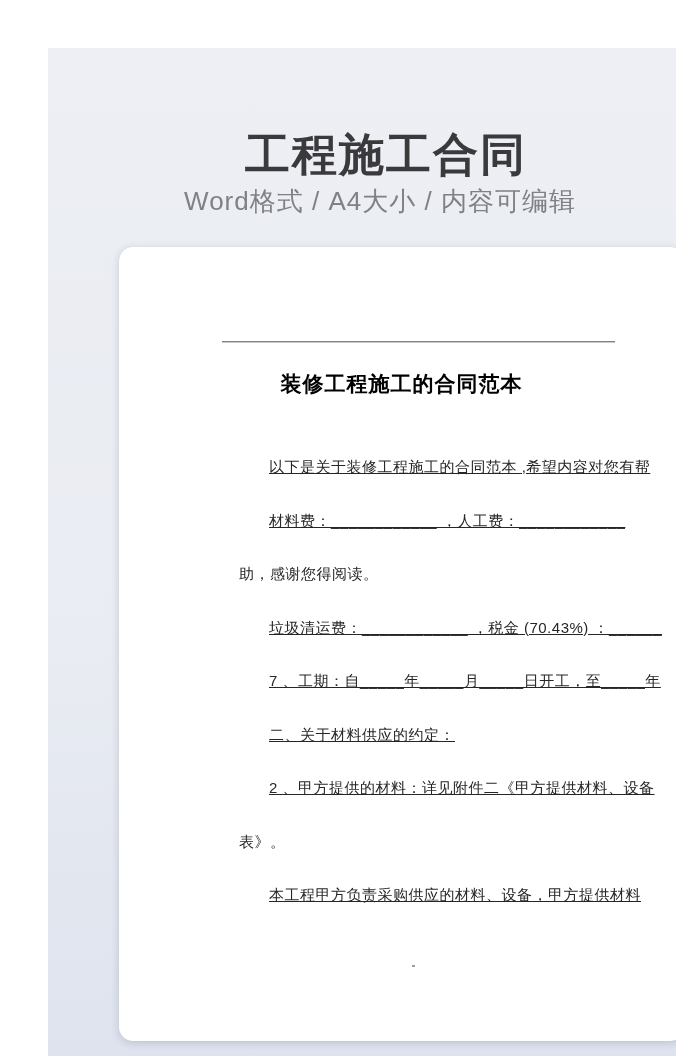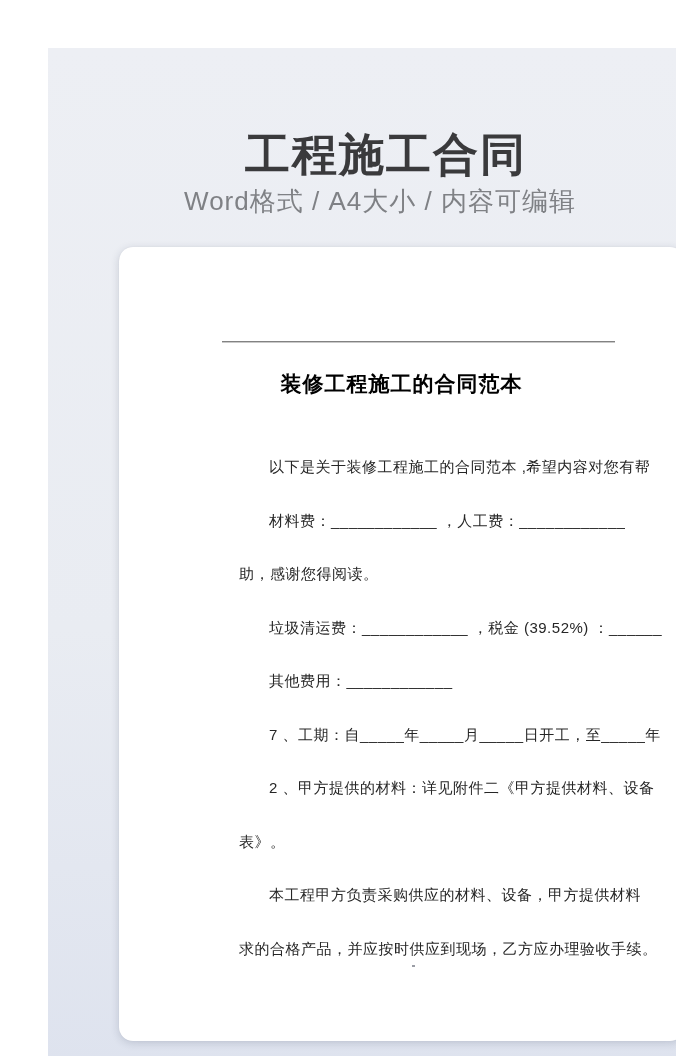--- a/index.html
+++ b/index.html
@@ -74,21 +74,21 @@
   }
   .line{
     height:37.5px;
     display:flex;
     align-items:center;
     font-size:15px;
     letter-spacing:0.5px;
     color:var(--body-text);
     white-space:pre;
   }
-  .line.indent{padding-left:30px;}
+  .line.indent{padding-left:30px;text-decoration:underline;}
   .artifact{
     position:absolute;
     left:277px;top:702px;
     width:3px;height:2px;
     background:#9a9da5;
   }
 </style>
 </head>
 <body>
 
@@ -97,24 +97,23 @@
   <div class="header-subtitle">Word格式 / A4大小 / 内容可编辑</div>
 
   <div class="page">
     <div class="doc-rule"></div>
     <div class="doc-title">装修工程施工的合同范本</div>
 
     <div class="doc-body">
       <div class="line indent">以下是关于装修工程施工的合同范本 ,希望内容对您有帮</div>
       <div class="line indent">材料费：____________ ，人工费：____________</div>
       <div class="line">助，感谢您得阅读。</div>
-      <div class="line indent">垃圾清运费：____________ ，税金 (39.52%) ：______</div>
-      <div class="line indent">其他费用：____________</div>
+      <div class="line indent">垃圾清运费：____________ ，税金 (70.43%) ：______</div>
       <div class="line indent">7 、工期：自_____年_____月_____日开工，至_____年</div>
+      <div class="line indent">二、关于材料供应的约定：</div>
       <div class="line indent">2 、甲方提供的材料：详见附件二《甲方提供材料、设备</div>
       <div class="line">表》。</div>
       <div class="line indent">本工程甲方负责采购供应的材料、设备，甲方提供材料</div>
-      <div class="line">求的合格产品，并应按时供应到现场，乙方应办理验收手续。</div>
     </div>
 
     <div class="artifact"></div>
   </div>
 </div>
 
 </body></html>

